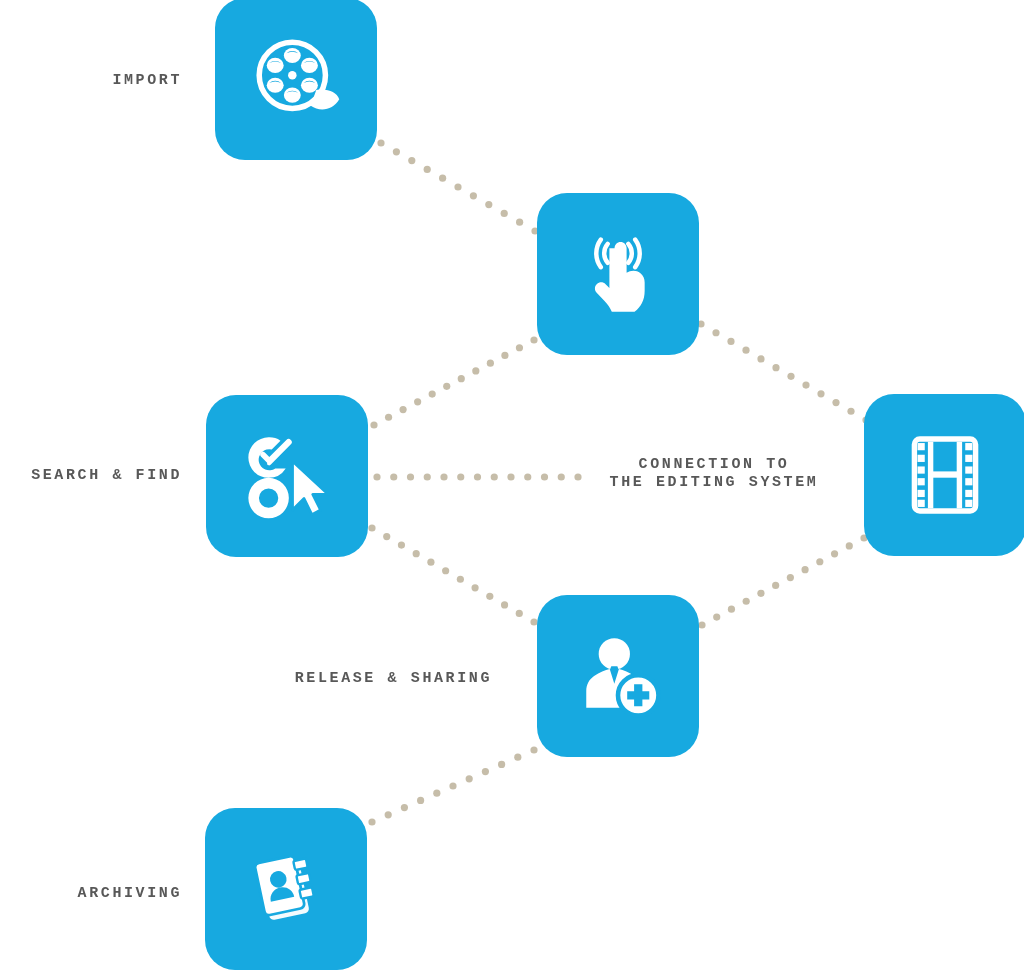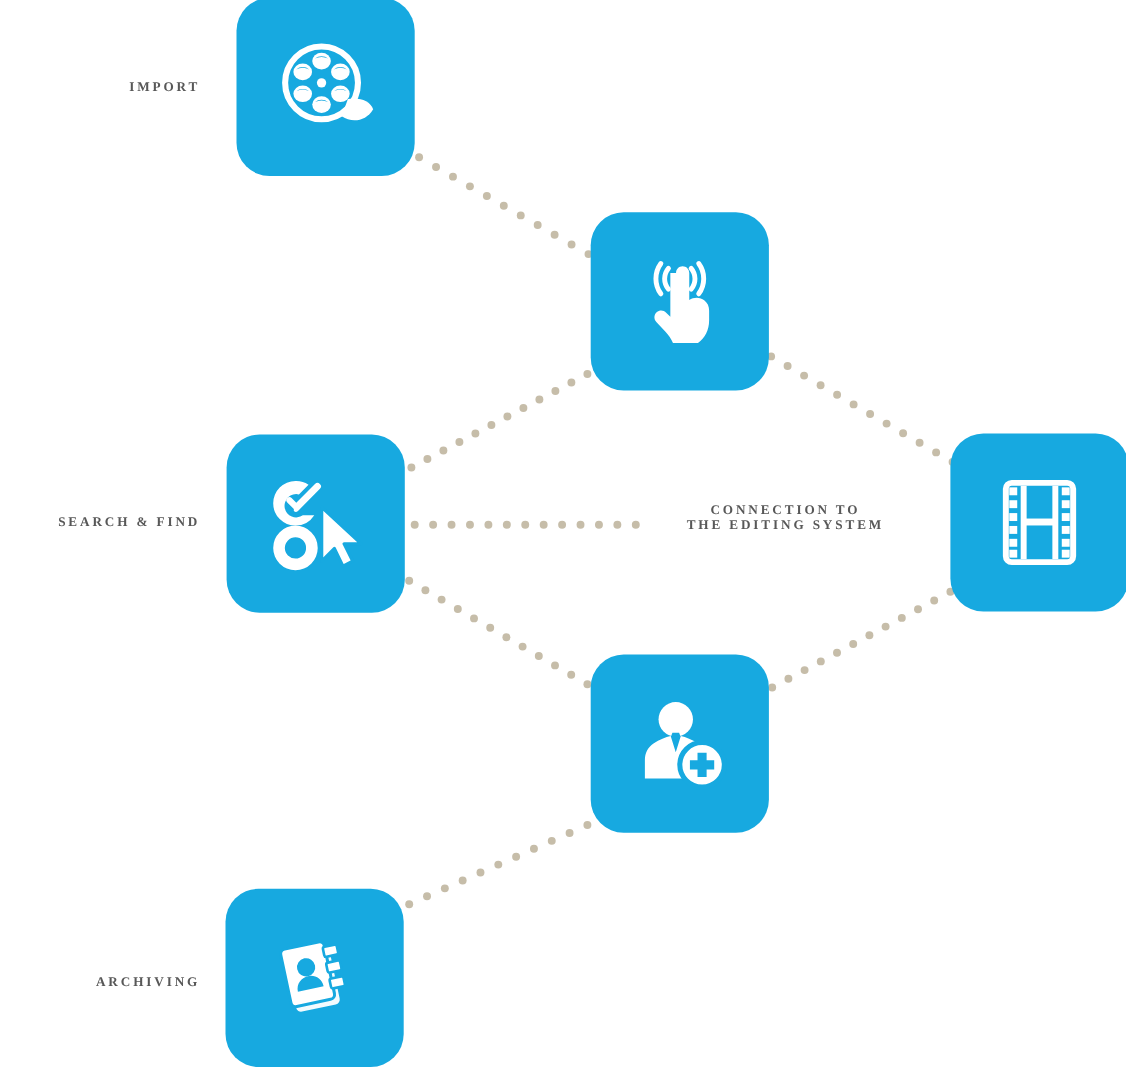--- a/index.html
+++ b/index.html
@@ -32,27 +32,27 @@
     border-radius: 30px;
     display: flex;
     align-items: center;
     justify-content: center;
     box-sizing: border-box;
   }
   .tile svg { display: block; }
   .label {
     position: absolute;
     color: #585858;
-    font-size: 12px;
+    font-size: 15px;
     font-weight: bold;
     letter-spacing: 2.6px;
     line-height: 1.18;
     white-space: pre-line;
     text-transform: uppercase;
-    font-family: Liberation Serif, serif;
+    font-family: Liberation Mono, monospace;
   }
   .label.right-align { text-align: right; }
   .label.center-align { text-align: center; }
 </style>
 </head>
 <body>
 
 <div id="diagram">
 
   <svg class="layer" id="connector-layer" viewBox="0 0 1024 971" width="1024" height="971" xmlns="http://www.w3.org/2000/svg">
@@ -246,16 +246,17 @@
       </g>
     </svg>
       </div>
     </div>
 
   <div class="layer" id="label-layer">
       <div class="label right-align" style="left: 0px; top: 72px; width: 182px;">IMPORT</div>
       <div class="label right-align" style="left: -8px; top: 467px; width: 190px;">SEARCH &amp; FIND</div>
       <div class="label center-align" style="left: 589px; top: 456px; width: 250px;">CONNECTION TO
 THE EDITING SYSTEM</div>
+      <div class="label right-align" style="left: 240px; top: 670px; width: 252px;">RELEASE &amp; SHARING</div>
       <div class="label right-align" style="left: 0px; top: 885px; width: 182px;">ARCHIVING</div>
     </div>
 
 </div>
 
 </body></html>

